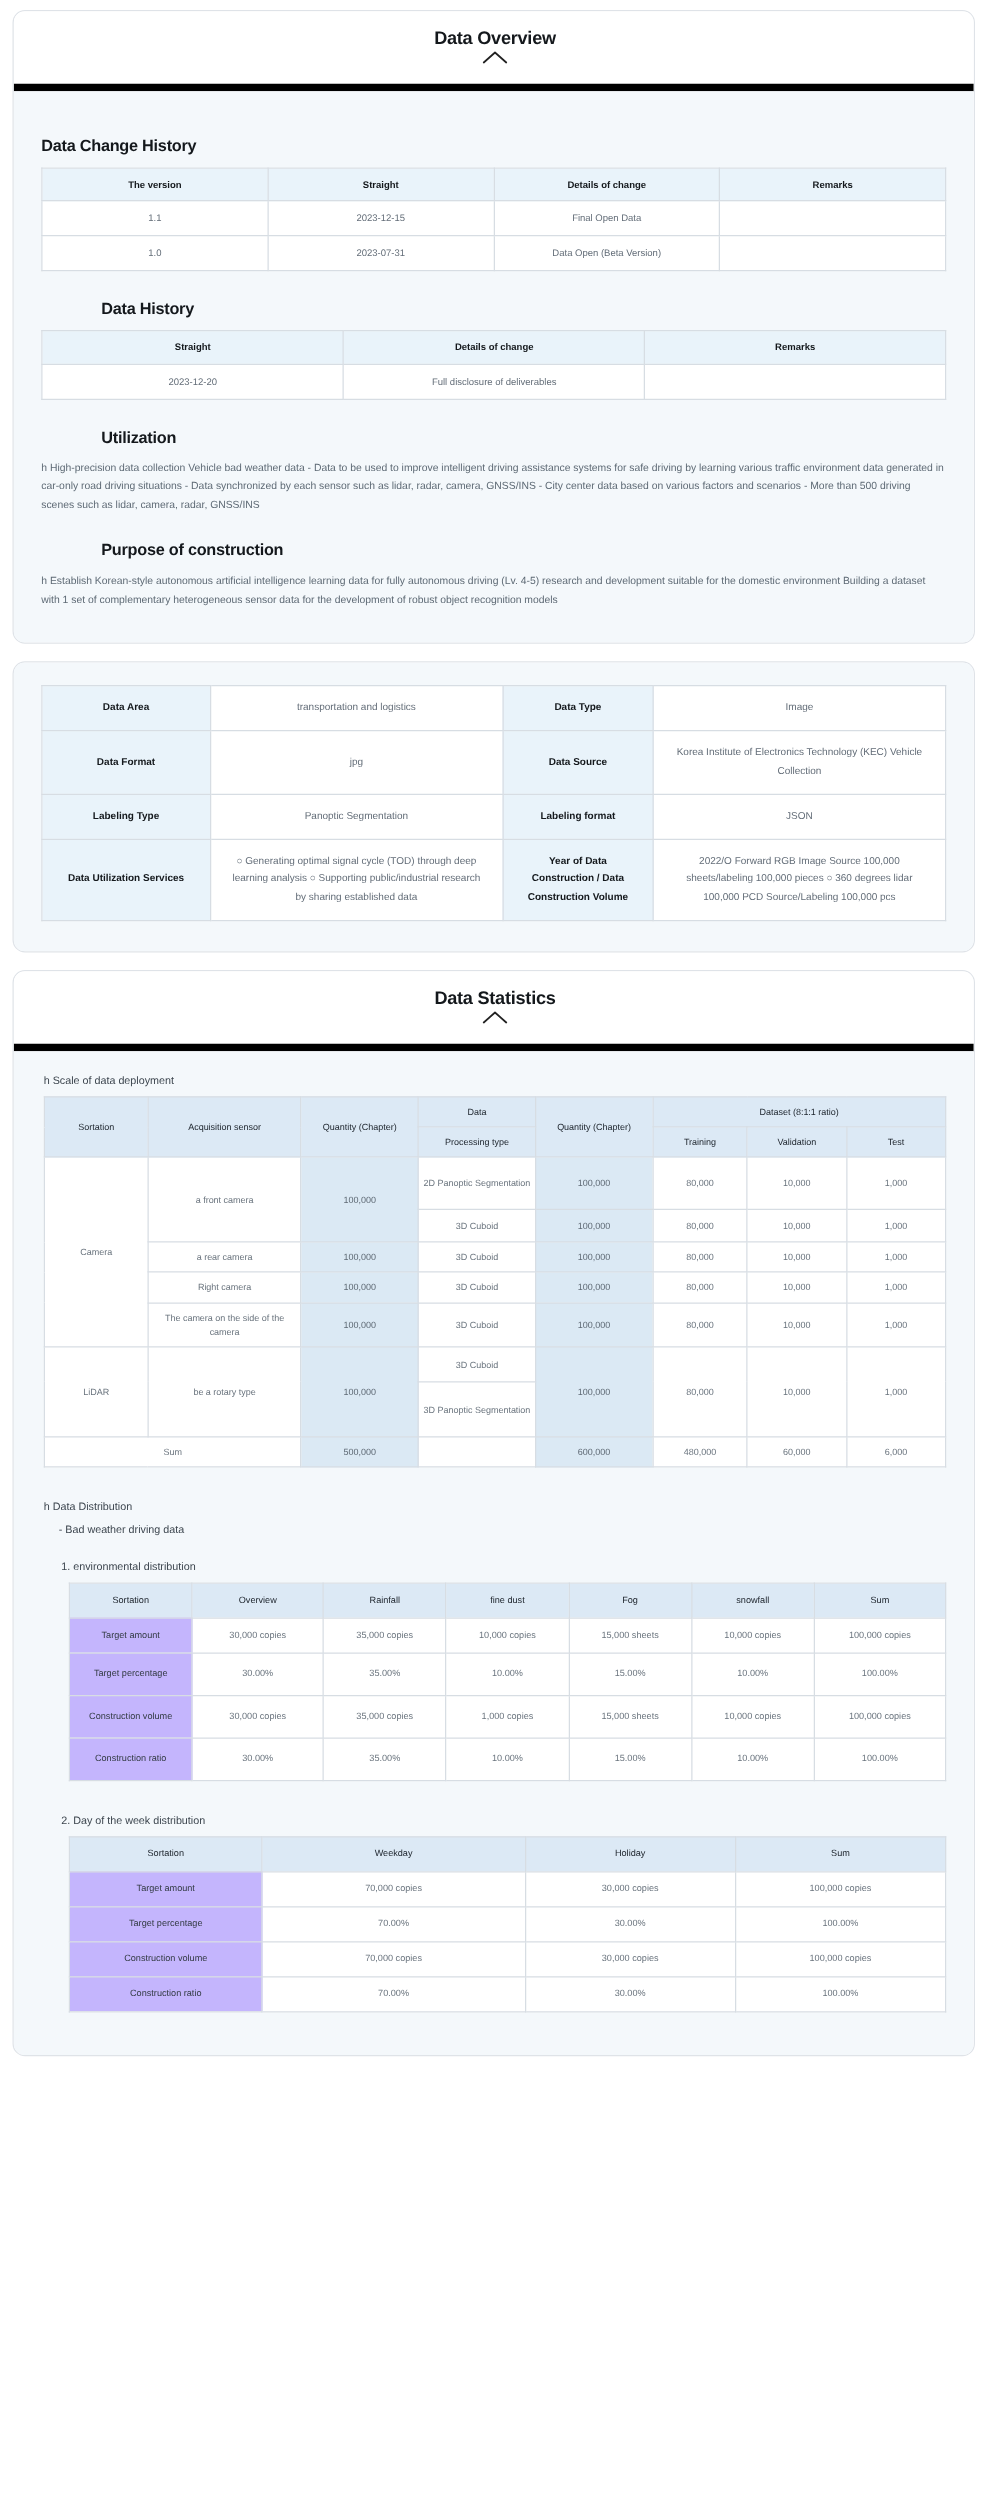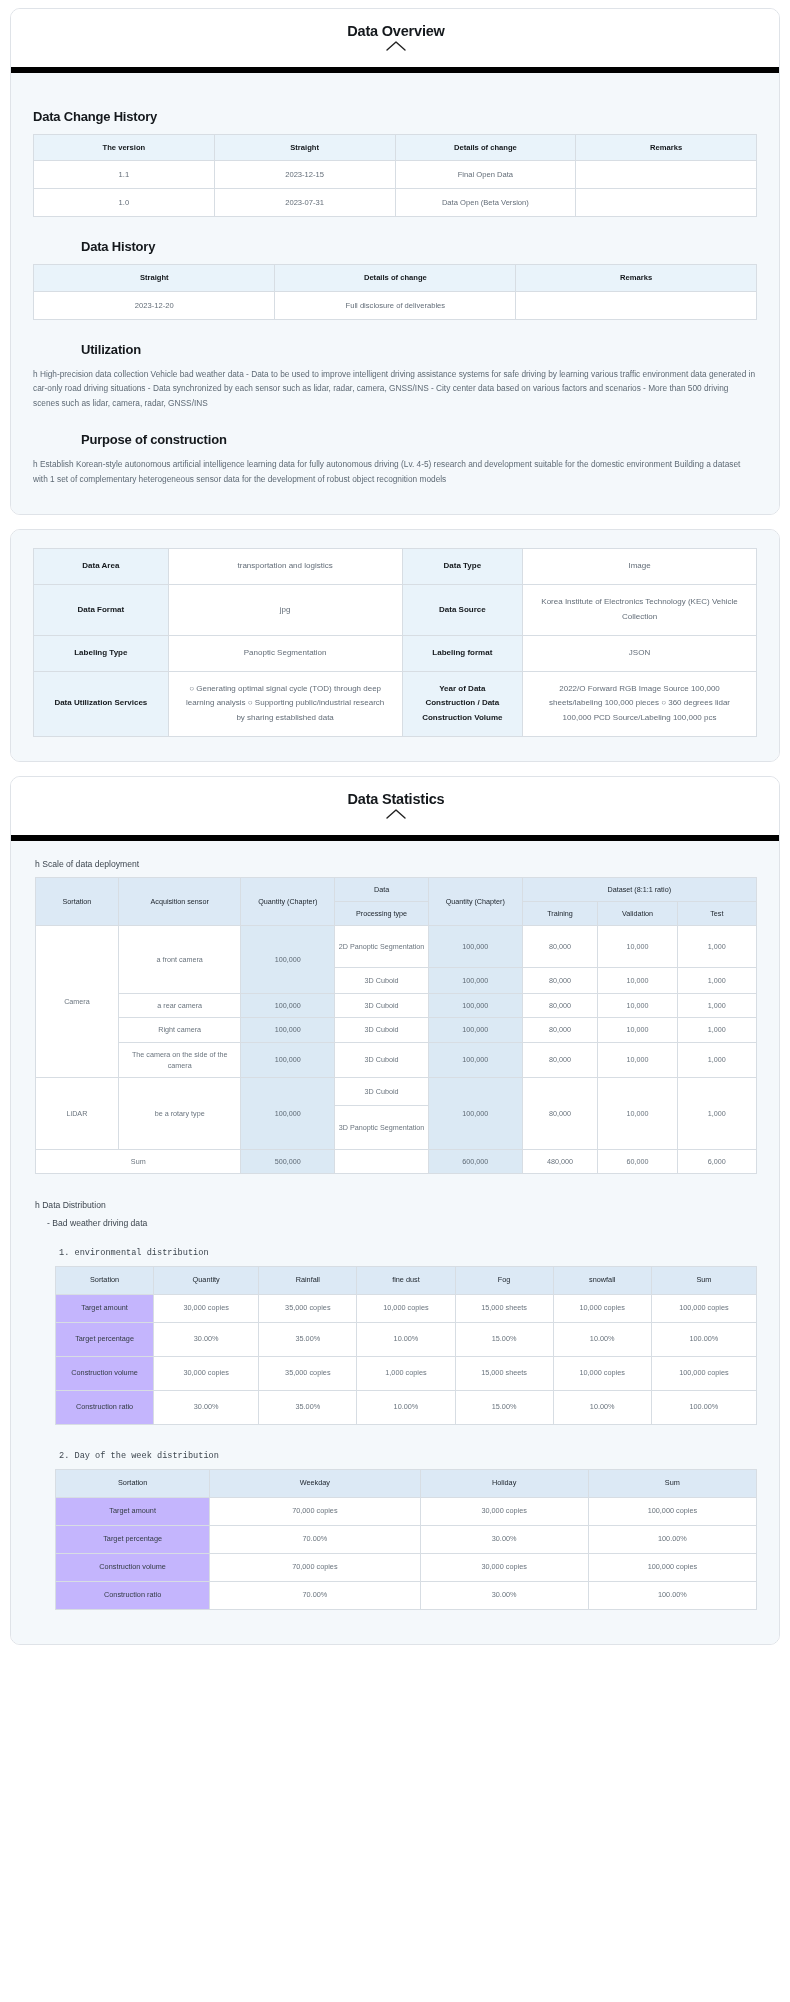--- a/index.html
+++ b/index.html
@@ -55,21 +55,21 @@
     line-height: 1.75;
     color: #5e6a75;
     margin: 0 0 4px 0;
   }
   .small-h {
     font-size: 8.6px;
     color: #3d464f;
     margin: 0 0 8px 2px;
   }
   .small-h.ind { margin-left: 14px; }
-  .small-h.ind2 { margin-left: 26px; margin-top: 20px; font-family: Liberation Mono, monospace; }
+  .small-h.ind2 { margin-left: 16px; margin-top: 20px; }
 
   
   table.tbl {
     width: 100%;
     border-collapse: collapse;
     background: #ffffff;
     table-layout: fixed;
   }
   table.tbl th, table.tbl td {
     border: 1px solid #d7dde3;
@@ -386,21 +386,21 @@
               <col style="width:15%">
               <col style="width:14%">
               <col style="width:14%">
               <col style="width:14%">
               <col style="width:14%">
               <col style="width:15%">
             </colgroup>
         <thead>
           <tr>
             <th>Sortation</th>
-            <th>Quantity</th>
+            <th>Overview</th>
             <th>Rainfall</th>
             <th>fine dust</th>
             <th>Fog</th>
             <th>snowfall</th>
             <th>Sum</th>
           </tr>
         </thead>
         <tbody>
           <tr>
             <td class="rh">Target amount</td>

